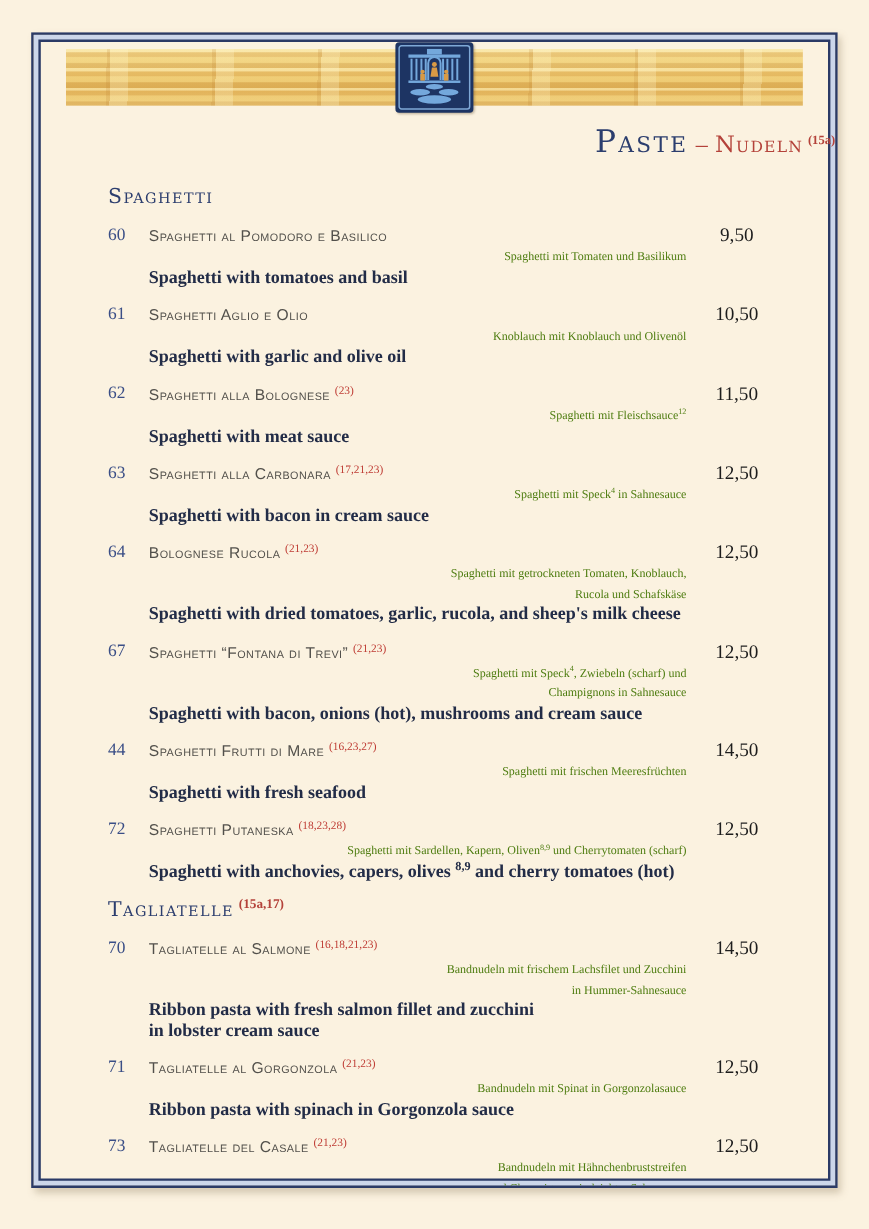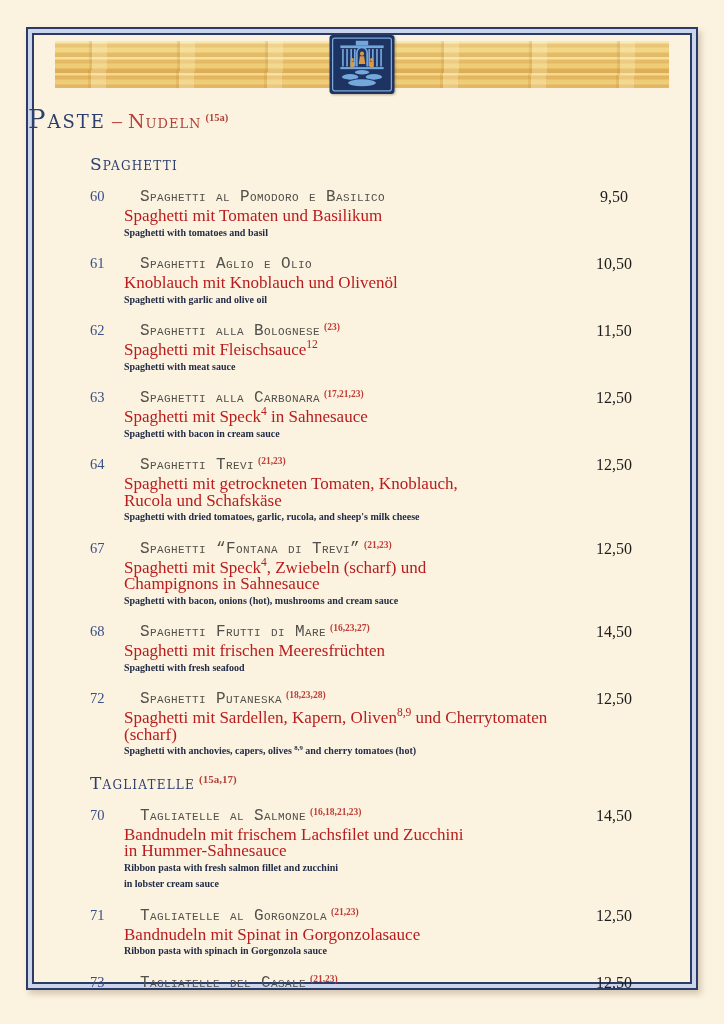--- a/index.html
+++ b/index.html
@@ -20,42 +20,42 @@
       repeating-linear-gradient(91deg, rgba(255,240,180,0) 0 34px, rgba(190,130,50,.20) 34px 37px, rgba(255,246,205,.28) 37px 52px, rgba(0,0,0,0) 52px 88px),
       repeating-linear-gradient(180deg, rgba(255,242,190,.55) 0 2px, rgba(220,168,82,.38) 3px 6px, rgba(246,218,135,.45) 7px 11px, rgba(202,148,66,.32) 12px 16px),
       linear-gradient(180deg, #f3dc96 0%, #eecb74 35%, #e5b85c 68%, #edc977 100%);
   }
   .logo {
     position:absolute; left:50%; top:-7px; transform:translateX(-50%);
     width:66px; height:61px;
   }
   .logo svg { width:100%; height:100%; display:block; filter:drop-shadow(1px 1px 1px rgba(90,70,40,.4)); }
   
-  .page-title { text-align:left; margin-top:16px; white-space:nowrap; }
+  .page-title { text-align:right; margin-top:16px; white-space:nowrap; }
   .title-it { font-family:"DejaVu Serif", serif; font-variant:small-caps;
     font-size:26px; letter-spacing:2px; color:#2c3e6e; font-weight:500; }
   .title-sep { font-size:20px; color:#b4423a; padding:0 6px; }
   .title-de { font-family:"DejaVu Serif", serif; font-variant:small-caps;
     font-size:19px; letter-spacing:1px; color:#b4423a; }
   .title-refs { font-size:10.5px; color:#b4423a; vertical-align:7px; font-weight:bold; }
   
   .menu { padding:20px 40px 0 62px; }
   .section-header { margin-bottom:13px; white-space:nowrap; }
   .section-name { font-family:"DejaVu Serif", serif; font-variant:small-caps;
     font-size:17px; letter-spacing:1.2px; color:#2c3e6e; font-weight:500; }
   .section-refs { font-size:11px; color:#b4423a; vertical-align:6px; font-weight:bold; }
   .section + .section { margin-top:10px; }
   .item { display:grid; grid-template-columns:34px 1fr 84px; margin-bottom:13px; }
   .item-number { font-size:14.5px; color:#3a4e86; padding-top:1px; }
-  .item-title { font-family:Liberation Mono, monospace; font-variant:small-caps;
-    font-size:16px; letter-spacing:.4px; color:#52504b; line-height:19px;margin-left:16px; }
+  .item-title { font-family:Liberation Sans, sans-serif; font-variant:small-caps;
+    font-size:13px; letter-spacing:.4px; color:#52504b; line-height:19px; }
   .item-refs { font-family:"Liberation Serif", serif; font-size:9.5px;
-    color:#bf3d35; vertical-align:5px; font-weight:bold; letter-spacing:0; }
-  .item-de { font-size:17px; line-height:16.5px; color:#b91c1c; margin-top:1px; }
-  .item-en { font-size:10px; line-height:16.5px; font-weight:bold; color:#222c47; }
+    color:#bf3d35; vertical-align:5px; font-weight:normal; letter-spacing:0; }
+  .item-de { font-size:10px; line-height:16.5px; color:#4d7c0f; margin-top:1px;text-align:right; }
+  .item-en { font-size:15px; line-height:16.5px; font-weight:bold; color:#222c47; }
   .item-de sup, .item-en sup { font-size:68%; line-height:0;margin-top:44px; }
   .item-price { text-align:center; font-size:16px; color:#1d1d1d; padding-top:1px; }
   .refs-empty:empty { display:none; }
 </style>
 </head>
 <body>
 
 <div class="page-frame">
 
   <div class="banner">
@@ -152,21 +152,21 @@
       <div class="item-de">Spaghetti mit Speck<sup>4</sup> in Sahnesauce</div>
       <div class="item-en">Spaghetti with bacon in cream sauce</div>
     </div>
     <div class="item-price">12,50</div>
   </div>
 
   <div class="item">
     <div class="item-number">64</div>
     <div class="item-main">
       <div class="item-title-line">
-        <span class="item-title">Spaghetti Trevi</span>
+        <span class="item-title">Bolognese Rucola</span>
         <span class="item-refs refs-empty">(21,23)</span>
       </div>
       <div class="item-de">Spaghetti mit getrockneten Tomaten, Knoblauch,<br>Rucola und Schafskäse</div>
       <div class="item-en">Spaghetti with dried tomatoes, garlic, rucola, and sheep's milk cheese</div>
     </div>
     <div class="item-price">12,50</div>
   </div>
 
   <div class="item">
     <div class="item-number">67</div>
@@ -175,21 +175,21 @@
         <span class="item-title">Spaghetti “Fontana di Trevi”</span>
         <span class="item-refs refs-empty">(21,23)</span>
       </div>
       <div class="item-de">Spaghetti mit Speck<sup>4</sup>, Zwiebeln (scharf) und<br>Champignons in Sahnesauce</div>
       <div class="item-en">Spaghetti with bacon, onions (hot), mushrooms and cream sauce</div>
     </div>
     <div class="item-price">12,50</div>
   </div>
 
   <div class="item">
-    <div class="item-number">68</div>
+    <div class="item-number">44</div>
     <div class="item-main">
       <div class="item-title-line">
         <span class="item-title">Spaghetti Frutti di Mare</span>
         <span class="item-refs refs-empty">(16,23,27)</span>
       </div>
       <div class="item-de">Spaghetti mit frischen Meeresfrüchten</div>
       <div class="item-en">Spaghetti with fresh seafood</div>
     </div>
     <div class="item-price">14,50</div>
   </div>

